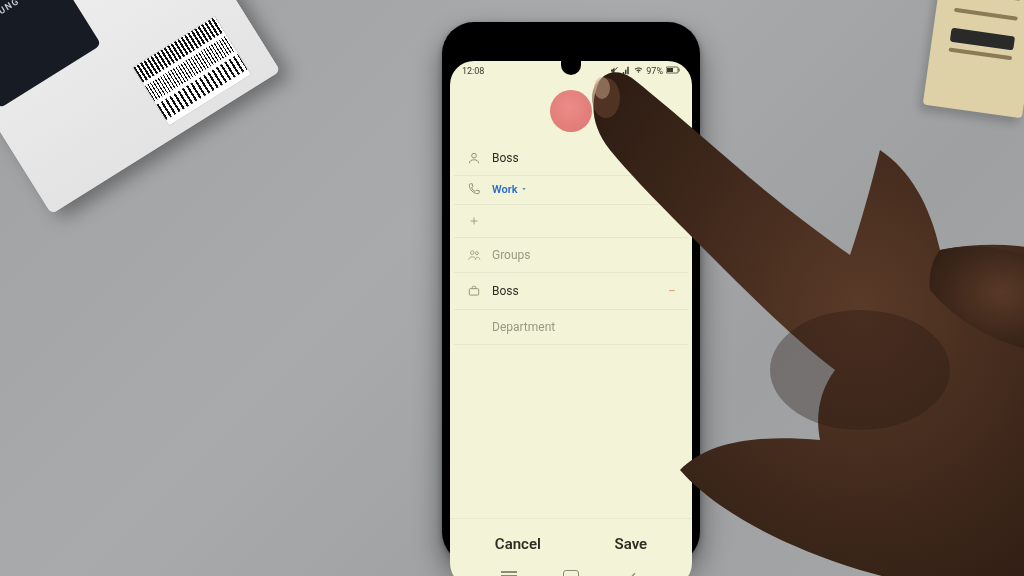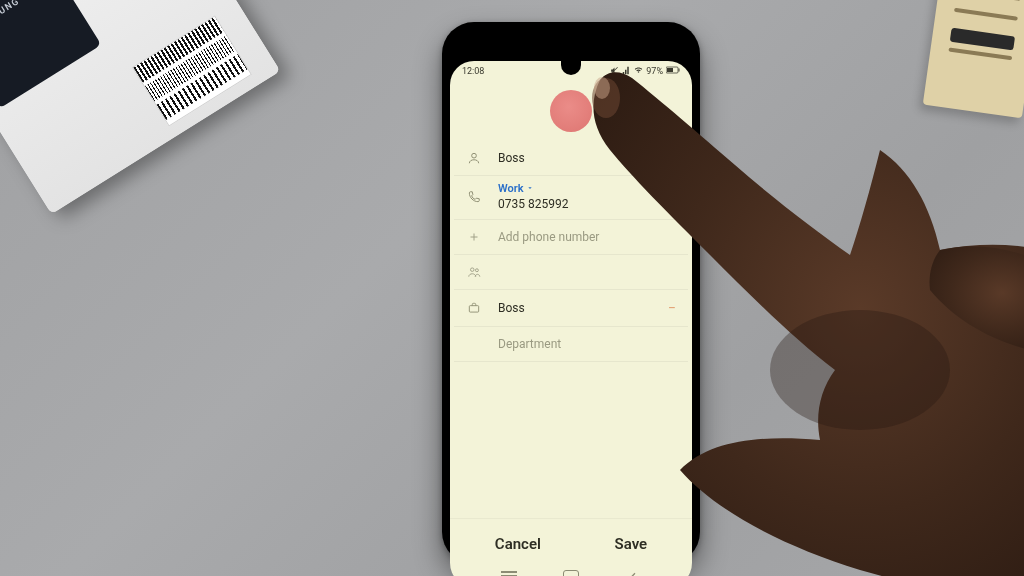--- a/index.html
+++ b/index.html
@@ -111,21 +111,21 @@
   .touch-dot {
     width: 42px; height: 42px;
     border-radius: 50%;
     background: radial-gradient(circle at 45% 40%, #e97a7a 0%, #e06a6a 60%, #d85e5e 100%);
     opacity: 0.85;
   }
 
   
   .form { flex:1; overflow:hidden; padding: 0 4px; }
   .row {
-    display:flex; align-items:center; gap:16px;
+    display:flex; align-items:center; gap:10px;
     padding: 10px 12px;
     border-bottom: 1px solid rgba(0,0,0,0.05);
     font-size: 12px;
     color: #4a4a3d;
     position: relative;
   }
   .row .icon-slot { width:16px; display:flex; justify-content:center; color:#8a8a6f; }
   .row .content { flex:1; display:flex; flex-direction:column; gap:2px; }
   .row input, .row .value, .row .placeholder {
     border:none; background:transparent; font-family:inherit;
@@ -251,44 +251,43 @@
               <path fill="none" stroke="#8a8a6f" stroke-width="1.6" d="M6 3c-1 0-2 1-2 2 0 8 7 15 15 15 1 0 2-1 2-2v-3l-5-1-2 2c-3-1-5-3-6-6l2-2-1-5H6z"></path>
             </svg>
         </span>
         <div class="content">
           <span class="type-label">
             <span>Work</span>
             <span class="chev"><svg viewBox="0 0 24 24">
                   <path fill="#2a6fc9" d="M7 10l5 5 5-5z"></path>
                 </svg></span>
           </span>
-          <span class="value">0735 825992</span>
         </div>
       </div>
 
       <div class="row">
         <span class="icon-slot">
           <svg width="12" height="12" viewBox="0 0 24 24">
               <path stroke="#9a9a82" stroke-width="1.8" d="M12 5v14M5 12h14"></path>
             </svg>
         </span>
-        <div class="content">
-          <span class="placeholder">Add phone number</span>
-        </div>
       </div>
 
 
       <div class="row">
         <span class="icon-slot">
           <svg width="14" height="14" viewBox="0 0 24 24">
               <circle cx="9" cy="8" r="3" fill="none" stroke="#9a9a82" stroke-width="1.5"></circle>
               <circle cx="17" cy="9" r="2.5" fill="none" stroke="#9a9a82" stroke-width="1.5"></circle>
               <path d="M3 20c0-3 3-5 6-5s6 2 6 5M14 20c0-2 2-4 4-4s4 2 4 4" fill="none" stroke="#9a9a82" stroke-width="1.5"></path>
             </svg>
         </span>
+        <div class="content">
+          <span class="placeholder">Groups</span>
+        </div>
       </div>
 
       <div class="row">
         <span class="icon-slot">
           <svg width="14" height="14" viewBox="0 0 24 24">
               <rect x="4" y="8" width="16" height="11" rx="1.5" fill="none" stroke="#8a8a6f" stroke-width="1.5"></rect>
               <path d="M9 8V6a2 2 0 012-2h2a2 2 0 012 2v2" fill="none" stroke="#8a8a6f" stroke-width="1.5"></path>
             </svg>
         </span>
         <div class="content">

